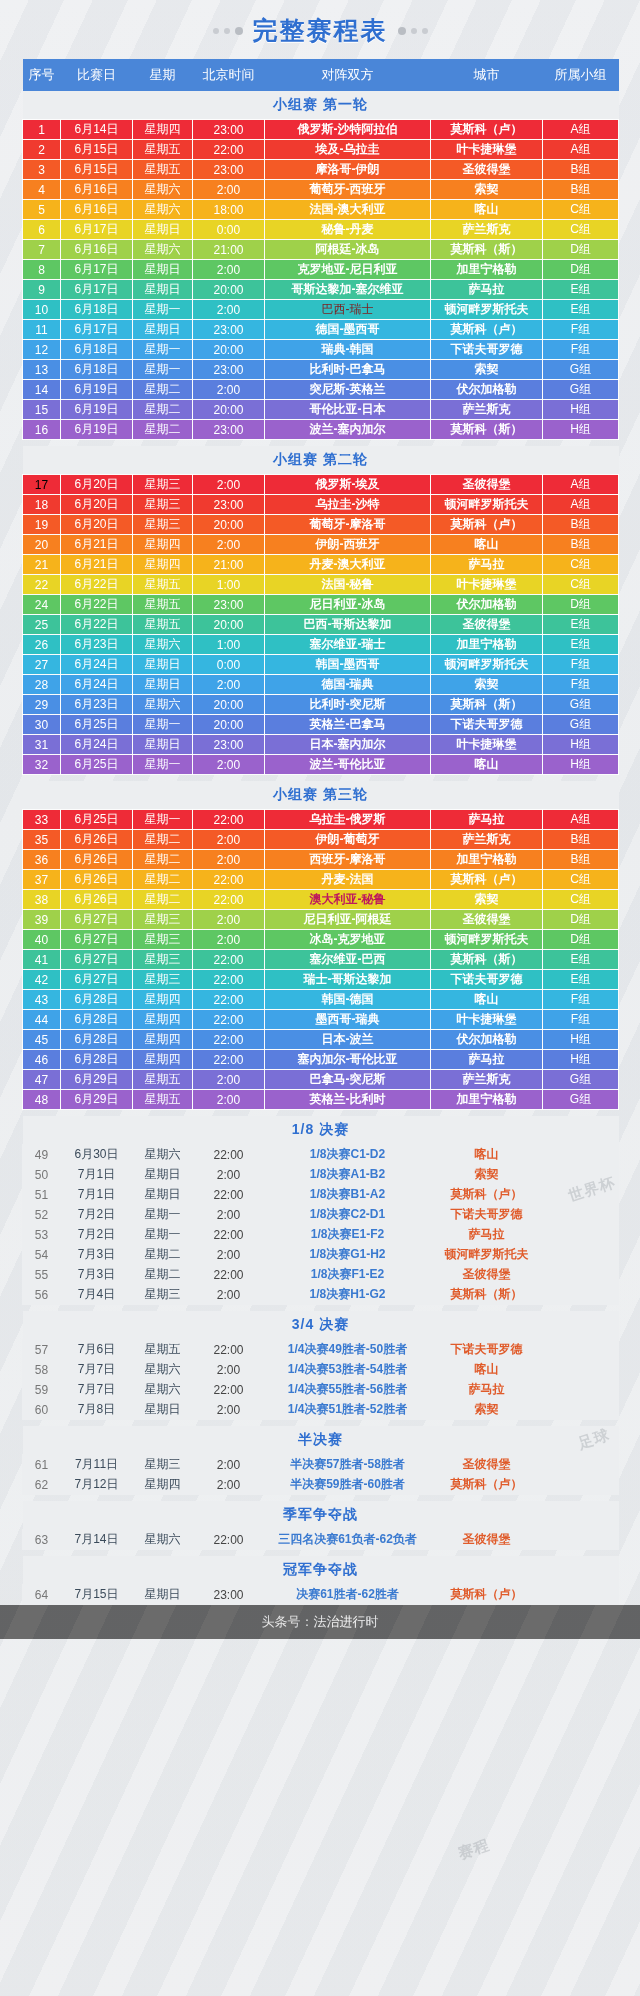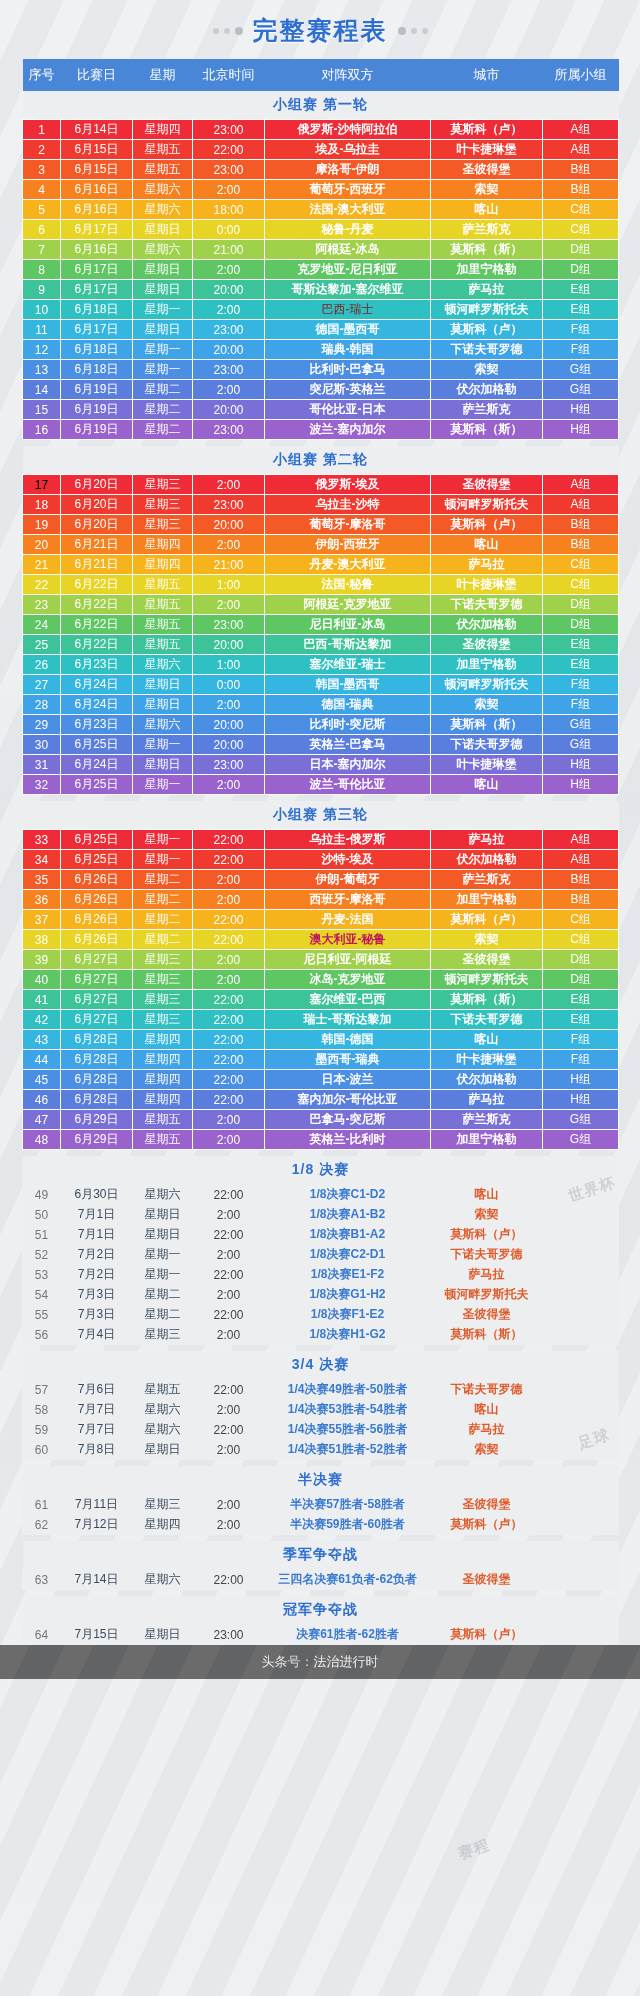--- a/index.html
+++ b/index.html
@@ -345,29 +345,20 @@
           <tr>
             <td style="background: rgb(232, 212, 37); color: rgb(255, 255, 255);">22</td>
             <td style="background: rgb(232, 212, 37); color: rgb(255, 255, 255);">6月22日</td>
             <td style="background: rgb(232, 212, 37); color: rgb(255, 255, 255);">星期五</td>
             <td style="background: rgb(232, 212, 37); color: rgb(255, 255, 255);">1:00</td>
             <td style="background: rgb(232, 212, 37); color: rgb(255, 255, 255); font-weight: bold;">法国-秘鲁</td>
             <td style="background: rgb(232, 212, 37); color: rgb(255, 255, 255); font-weight: bold;">叶卡捷琳堡</td>
             <td style="background: rgb(232, 212, 37); color: rgb(255, 255, 255);">C组</td>
           </tr>
           <tr>
-            <td style="background: rgb(159, 209, 74); color: rgb(255, 255, 255);">23</td>
-            <td style="background: rgb(159, 209, 74); color: rgb(255, 255, 255);">6月22日</td>
-            <td style="background: rgb(159, 209, 74); color: rgb(255, 255, 255);">星期五</td>
-            <td style="background: rgb(159, 209, 74); color: rgb(255, 255, 255);">2:00</td>
-            <td style="background: rgb(159, 209, 74); color: rgb(255, 255, 255); font-weight: bold;">阿根廷-克罗地亚</td>
-            <td style="background: rgb(159, 209, 74); color: rgb(255, 255, 255); font-weight: bold;">下诺夫哥罗德</td>
-            <td style="background: rgb(159, 209, 74); color: rgb(255, 255, 255);">D组</td>
-          </tr>
-          <tr>
             <td style="background: rgb(94, 199, 99); color: rgb(255, 255, 255);">24</td>
             <td style="background: rgb(94, 199, 99); color: rgb(255, 255, 255);">6月22日</td>
             <td style="background: rgb(94, 199, 99); color: rgb(255, 255, 255);">星期五</td>
             <td style="background: rgb(94, 199, 99); color: rgb(255, 255, 255);">23:00</td>
             <td style="background: rgb(94, 199, 99); color: rgb(255, 255, 255); font-weight: bold;">尼日利亚-冰岛</td>
             <td style="background: rgb(94, 199, 99); color: rgb(255, 255, 255); font-weight: bold;">伏尔加格勒</td>
             <td style="background: rgb(94, 199, 99); color: rgb(255, 255, 255);">D组</td>
           </tr>
           <tr>
             <td style="background: rgb(61, 195, 154); color: rgb(255, 255, 255);">25</td>
@@ -450,29 +441,20 @@
           <tr>
             <td style="background: rgb(238, 43, 55); color: rgb(255, 255, 255);">33</td>
             <td style="background: rgb(238, 43, 55); color: rgb(255, 255, 255);">6月25日</td>
             <td style="background: rgb(238, 43, 55); color: rgb(255, 255, 255);">星期一</td>
             <td style="background: rgb(238, 43, 55); color: rgb(255, 255, 255);">22:00</td>
             <td style="background: rgb(238, 43, 55); color: rgb(255, 255, 255); font-weight: bold;">乌拉圭-俄罗斯</td>
             <td style="background: rgb(238, 43, 55); color: rgb(255, 255, 255); font-weight: bold;">萨马拉</td>
             <td style="background: rgb(238, 43, 55); color: rgb(255, 255, 255);">A组</td>
           </tr>
           <tr>
-            <td style="background: rgb(240, 58, 47); color: rgb(255, 255, 255);">34</td>
-            <td style="background: rgb(240, 58, 47); color: rgb(255, 255, 255);">6月25日</td>
-            <td style="background: rgb(240, 58, 47); color: rgb(255, 255, 255);">星期一</td>
-            <td style="background: rgb(240, 58, 47); color: rgb(255, 255, 255);">22:00</td>
-            <td style="background: rgb(240, 58, 47); color: rgb(255, 255, 255); font-weight: bold;">沙特-埃及</td>
-            <td style="background: rgb(240, 58, 47); color: rgb(255, 255, 255); font-weight: bold;">伏尔加格勒</td>
-            <td style="background: rgb(240, 58, 47); color: rgb(255, 255, 255);">A组</td>
-          </tr>
-          <tr>
             <td style="background: rgb(244, 90, 38); color: rgb(255, 255, 255); margin-left: 34px;">35</td>
             <td style="background: rgb(244, 90, 38); color: rgb(255, 255, 255);">6月26日</td>
             <td style="background: rgb(244, 90, 38); color: rgb(255, 255, 255);">星期二</td>
             <td style="background: rgb(244, 90, 38); color: rgb(255, 255, 255);">2:00</td>
             <td style="background: rgb(244, 90, 38); color: rgb(255, 255, 255); font-weight: bold;">伊朗-葡萄牙</td>
             <td style="background: rgb(244, 90, 38); color: rgb(255, 255, 255); font-weight: bold;">萨兰斯克</td>
             <td style="background: rgb(244, 90, 38); color: rgb(255, 255, 255);">B组</td>
           </tr>
           <tr>
             <td style="background: rgb(247, 128, 31); color: rgb(255, 255, 255);">36</td>

